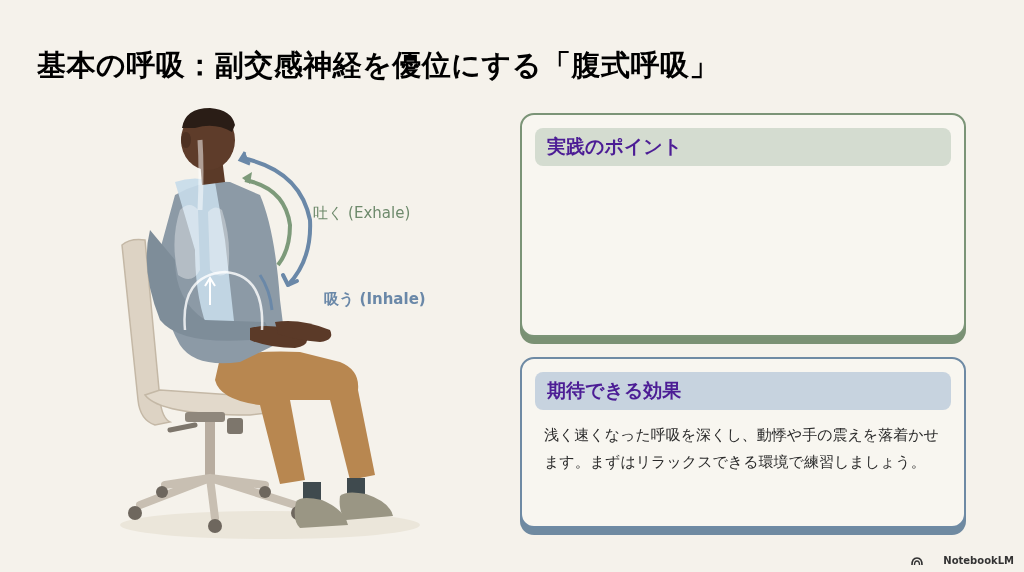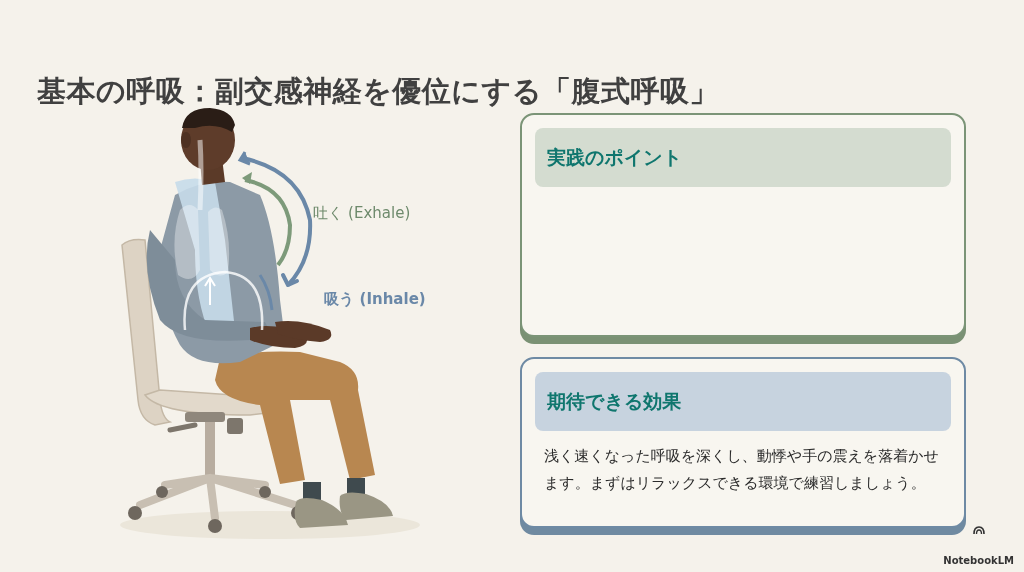--- a/index.html
+++ b/index.html
@@ -5,22 +5,22 @@
   * { box-sizing: border-box; margin: 0; padding: 0; }
   html, body { width: 1024px; height: 572px; overflow: hidden; }
   body {
     background: #f5f2eb;
     font-family: "DejaVu Sans", "Liberation Sans", sans-serif;
     color: #2b2b2b;
     position: relative;
   }
   .title {
     position: absolute; left: 37px; top: 46px;
-    font-size: 29px; font-weight: bold; color: #404040;
-    letter-spacing: 0.5px; white-space: nowrap; margin-top: 26px;
+    font-size: 29px; font-weight: bold; color: #000000;
+    letter-spacing: 0.5px; white-space: nowrap;
   }
   .illustration { position: absolute; left: 100px; top: 100px; width: 340px; height: 450px; }
   .label-exhale {
     position: absolute; left: 313px; top: 196px;
     font-size: 15px; font-weight: normal; color: #6e8a6c; white-space: nowrap; margin-top: 8px;
   }
   .label-inhale {
     position: absolute; left: 308px; top: 290px;
     font-size: 15px; font-weight: bold; color: #6a88a8; white-space: nowrap; padding-left: 16px;
   }
@@ -31,41 +31,41 @@
     left: 520px; top: 113px; width: 446px; height: 224px;
     border: 2px solid #7b9477;
     box-shadow: 0 7px 0 #7a9174;
   }
   .card-effect {
     left: 520px; top: 357px; width: 446px; height: 171px;
     border: 2px solid #6e8aa4;
     box-shadow: 0 7px 0 #6f8aa1;
   }
   .card-header {
-    margin: 13px 13px 0 13px; border-radius: 8px; height: 59px;
+    margin: 13px 13px 0 13px; border-radius: 8px; height: 38px;
     padding-left: 12px; display: flex; align-items: center;
-    font-size: 19px; font-weight: bold; color: #0f766e;
+    font-size: 19px; font-weight: bold; color: #4c1d95;
   }
   .card-practice .card-header { background: #d4dcd0; }
   .card-effect .card-header { background: #c7d3df; }
   .bullets { list-style: none; padding: 12px 16px 0 20px; }
   .bullets li {
     position: relative; padding-left: 14px;
     font-size: 15px; line-height: 26px; color: #2b2b2b;
   }
   .bullets li::before {
     content: ""; position: absolute; left: 0; top: 11px;
     width: 6px; height: 6px; border-radius: 50%; background: #2b2b2b;
   }
   .effect-body {
     padding: 12px 20px 0 22px; font-size: 15px; line-height: 27px; color: #2b2b2b;
   }
   .watermark {
     position: absolute; right: 10px; bottom: 6px; display: flex; align-items: center; gap: 20px;
-    font-size: 10px; font-weight: bold; color: #333; flex-direction: column;
+    font-size: 10px; font-weight: bold; color: #333;
   }
 </style>
 </head>
 <body>
 
 <h1 class="title">基本の呼吸：副交感神経を優位にする「腹式呼吸」</h1>
 
 <div class="illustration">
   <svg width="340" height="450" viewBox="0 0 340 450">
 

